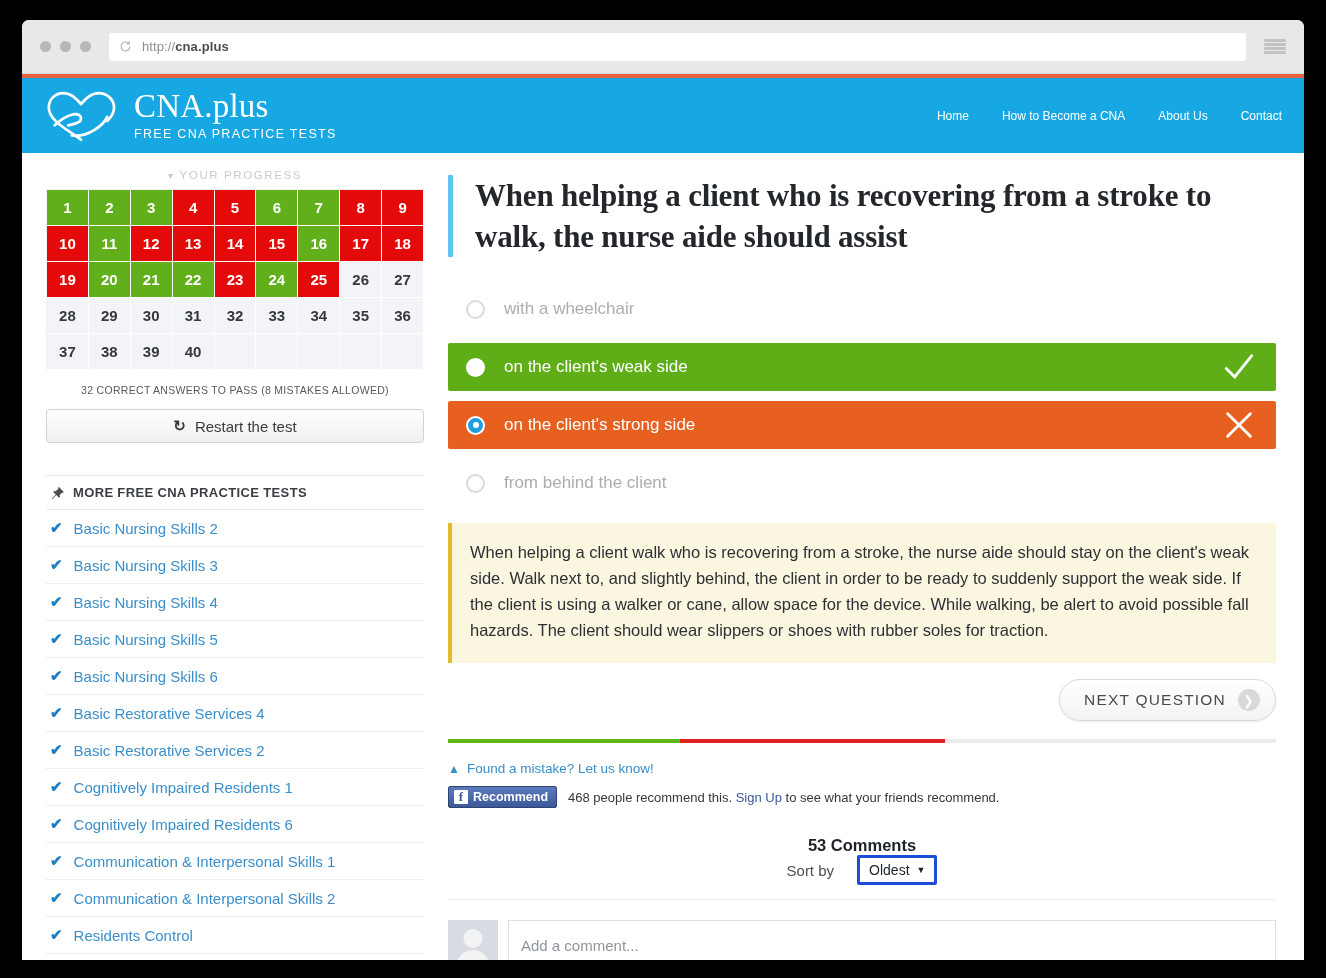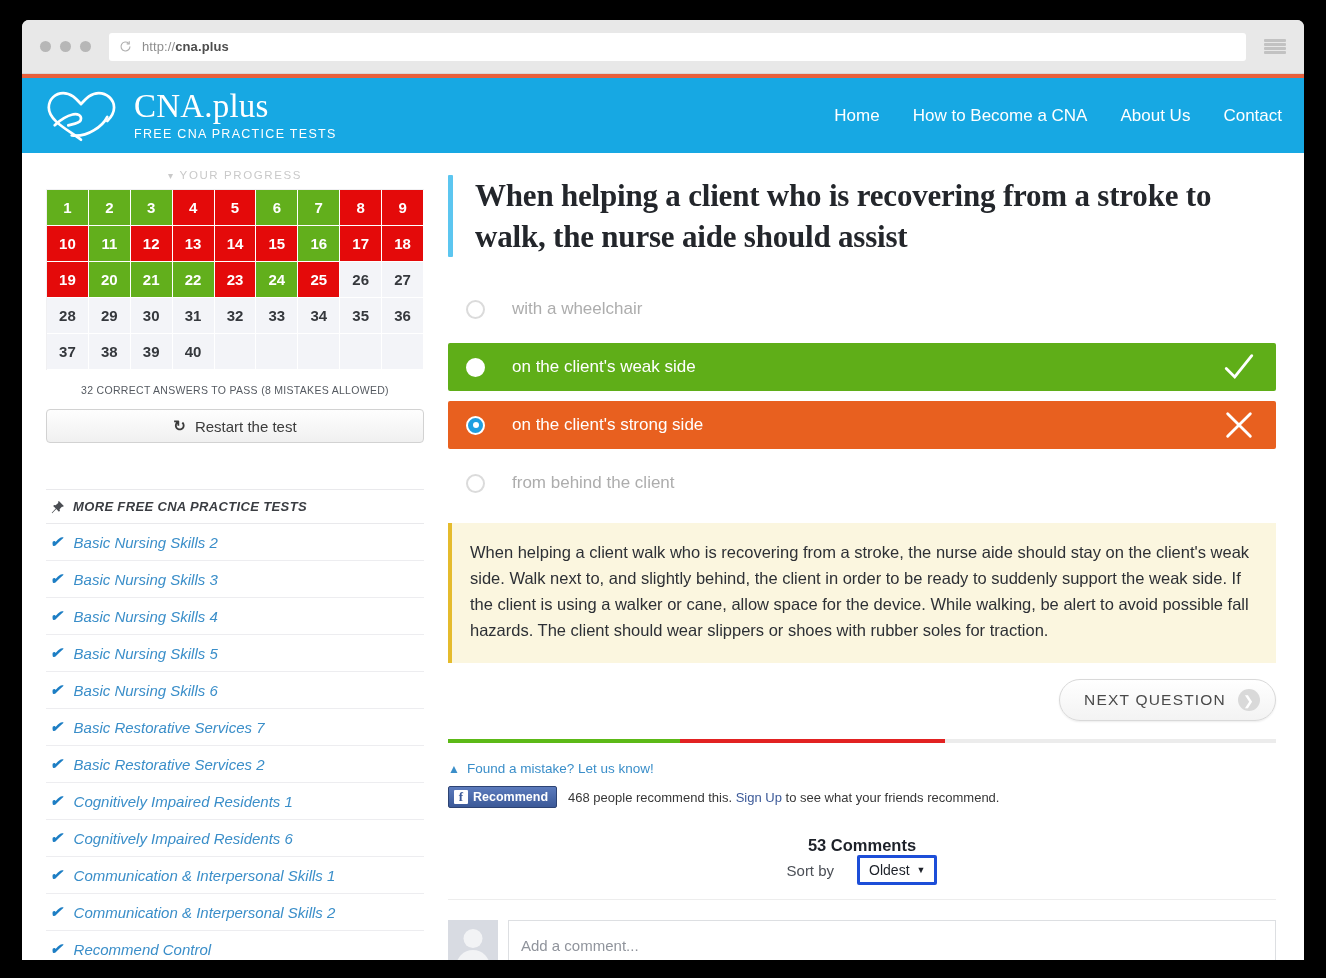--- a/index.html
+++ b/index.html
@@ -85,21 +85,21 @@
   }
   .brand-sub {
     color: #ffffff;
     font-size: 12.5px;
     letter-spacing: 1.3px;
     margin-top: 5px;
   }
   .main-nav { display: flex; align-items: center; gap: 33px; }
   .main-nav a {
     color: #ffffff;
-    font-size: 17px;
+    font-size: 12px;
     text-decoration: none;
     text-align: right;
   }
 
   
   .page { display: flex; background: #fff; height: 806px; }
   .sidebar {
     width: 426px;
     padding: 10px 24px 0 24px;
     background: #ffffff;
@@ -165,21 +165,21 @@
     background: linear-gradient(#fefefe, #f0f0f0);
     border: 1px solid #d2d2d2;
     border-radius: 4px;
     font-size: 15px;
     color: #3c3c3c;
     cursor: pointer;
   }
   .restart-btn .rico { font-size: 15px; font-weight: 700; }
 
   
-  .more-tests { margin-top: 46px; font-style: italic; }
+  .more-tests { margin-top: 32px; }
   .mt-head {
     display: flex; align-items: center; gap: 9px;
     border-top: 1px solid #e9e9ec;
     border-bottom: 1px solid #e9e9ec;
     padding: 9px 4px;
     font-size: 13px;
     font-weight: 700;
     color: #3a3d42;
     letter-spacing: 0.35px;
   }
@@ -213,21 +213,20 @@
   .options { margin-top: 22px; }
   .option {
     display: flex;
     align-items: center;
     height: 48px;
     padding: 0 20px 0 18px;
     margin-bottom: 10px;
     font-size: 17px;
     cursor: pointer;
     position: relative;
-    gap: 8px;
   }
   .option .radio {
     width: 19px; height: 19px;
     border-radius: 50%;
     border: 2px solid #dbdbdb;
     background: transparent;
     margin-right: 19px;
     flex: 0 0 auto;
     position: relative;
   }
@@ -533,21 +532,21 @@
               <div class="mt-item">
                 <span class="chk">✔</span>
                 <span>Basic Nursing Skills 5</span>
               </div>
               <div class="mt-item">
                 <span class="chk">✔</span>
                 <span>Basic Nursing Skills 6</span>
               </div>
               <div class="mt-item">
                 <span class="chk">✔</span>
-                <span>Basic Restorative Services 7</span>
+                <span>Basic Restorative Services 4</span>
               </div>
               <div class="mt-item">
                 <span class="chk">✔</span>
                 <span>Basic Restorative Services 2</span>
               </div>
               <div class="mt-item">
                 <span class="chk">✔</span>
                 <span>Cognitively Impaired Residents 1</span>
               </div>
               <div class="mt-item">
@@ -557,21 +556,21 @@
               <div class="mt-item">
                 <span class="chk">✔</span>
                 <span>Communication &amp; Interpersonal Skills 1</span>
               </div>
               <div class="mt-item">
                 <span class="chk">✔</span>
                 <span>Communication &amp; Interpersonal Skills 2</span>
               </div>
               <div class="mt-item">
                 <span class="chk">✔</span>
-                <span>Recommend Control</span>
+                <span>Residents Control</span>
               </div>
             </div>
         </div>
       </aside>
 
       <main class="content">
 
         <div class="q-wrap">
           <div class="q-accent"></div>
           <h1 class="q-text">When helping a client who is recovering from a stroke to walk, the nurse aide should assist</h1>

